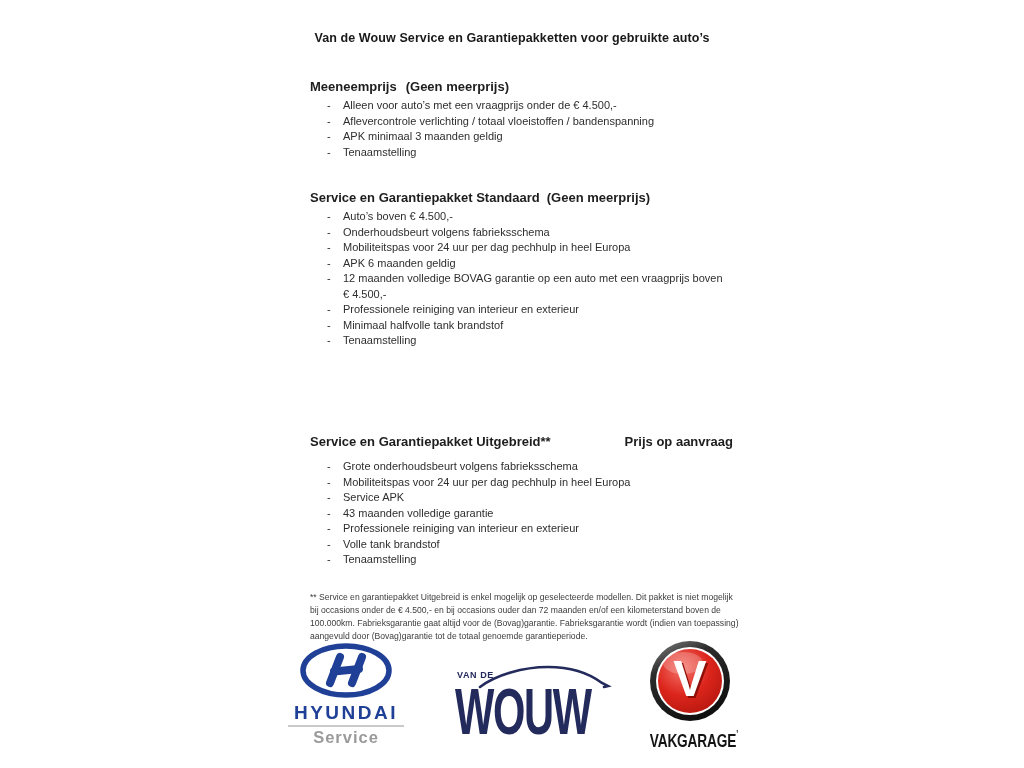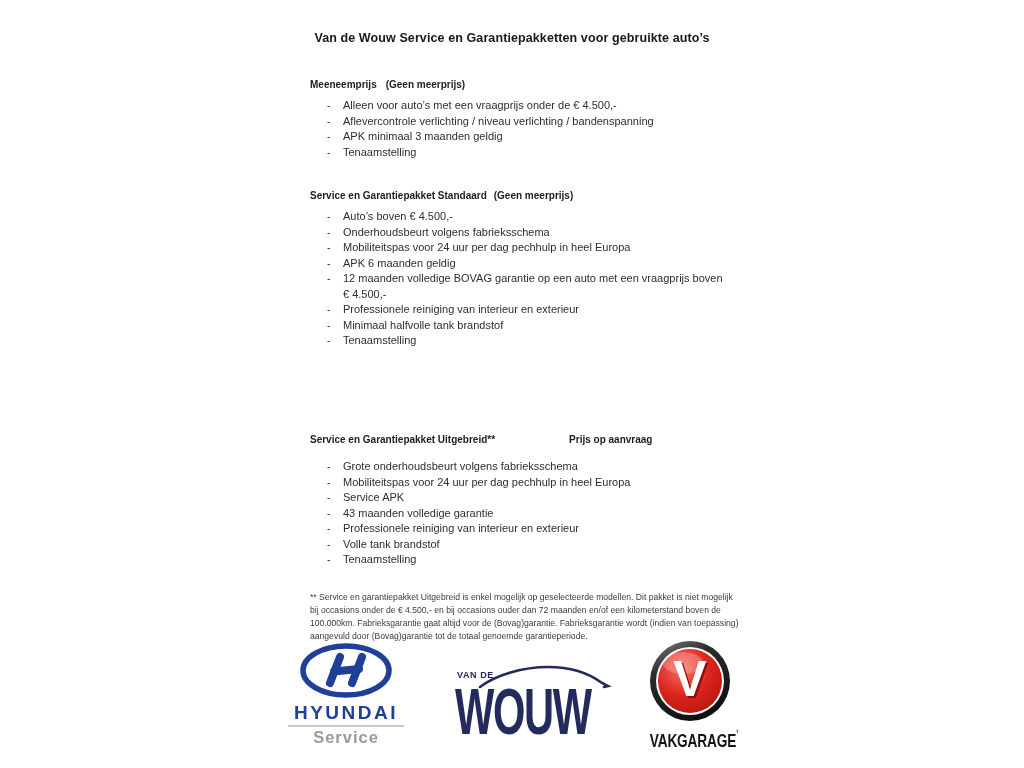--- a/index.html
+++ b/index.html
@@ -9,21 +9,21 @@
     color:#303030; overflow:hidden;
   }
   .doc { position:relative; width:1024px; height:768px; background:#fff; }
 
   .title {
     position:absolute; top:31px; left:0; width:1024px;
     text-align:center; font-size:12.5px; font-weight:700; color:#191919;
     letter-spacing:0.1px;
   }
 
-  .sec-h { position:absolute; left:310px; font-size:10px; font-weight:700; color:#1d1d1d; white-space:nowrap; }
+  .sec-h { position:absolute; left:310px; font-size:13px; font-weight:700; color:#1d1d1d; white-space:nowrap; }
   .sec-h .note { font-weight:700; }
   .note-g9  { margin-left:9px; }
   .note-g7  { margin-left:7px; }
   .note-g26 { margin-left:26px;padding-left:48px; }
 
   ul.blist { position:absolute; left:310px; margin:0; padding:0; list-style:none; }
   ul.blist li { display:flex; line-height:15.55px; font-size:11px; color:#2e2e2e; padding-left:17px; }
   .dash { flex:none; width:16px; }
   .li-text { white-space:pre-line; max-width:392px; }
 
@@ -62,21 +62,21 @@
   <div class="sec-h" style="top:79px;">
     <span>Meeneemprijs</span><span class="note note-g9">(Geen meerprijs)</span>
   </div>
   <ul class="blist" style="top:98px;">
     <li>
         <span class="dash">-</span>
         <span class="li-text">Alleen voor auto’s met een vraagprijs onder de € 4.500,-</span>
       </li>
     <li>
         <span class="dash">-</span>
-        <span class="li-text">Aflevercontrole verlichting / niveau verlichting / bandenspanning</span>
+        <span class="li-text">Aflevercontrole verlichting / totaal vloeistoffen / bandenspanning</span>
       </li>
     <li>
         <span class="dash">-</span>
         <span class="li-text">APK minimaal 3 maanden geldig</span>
       </li>
     <li>
         <span class="dash">-</span>
         <span class="li-text">Tenaamstelling</span>
       </li>
   </ul>

